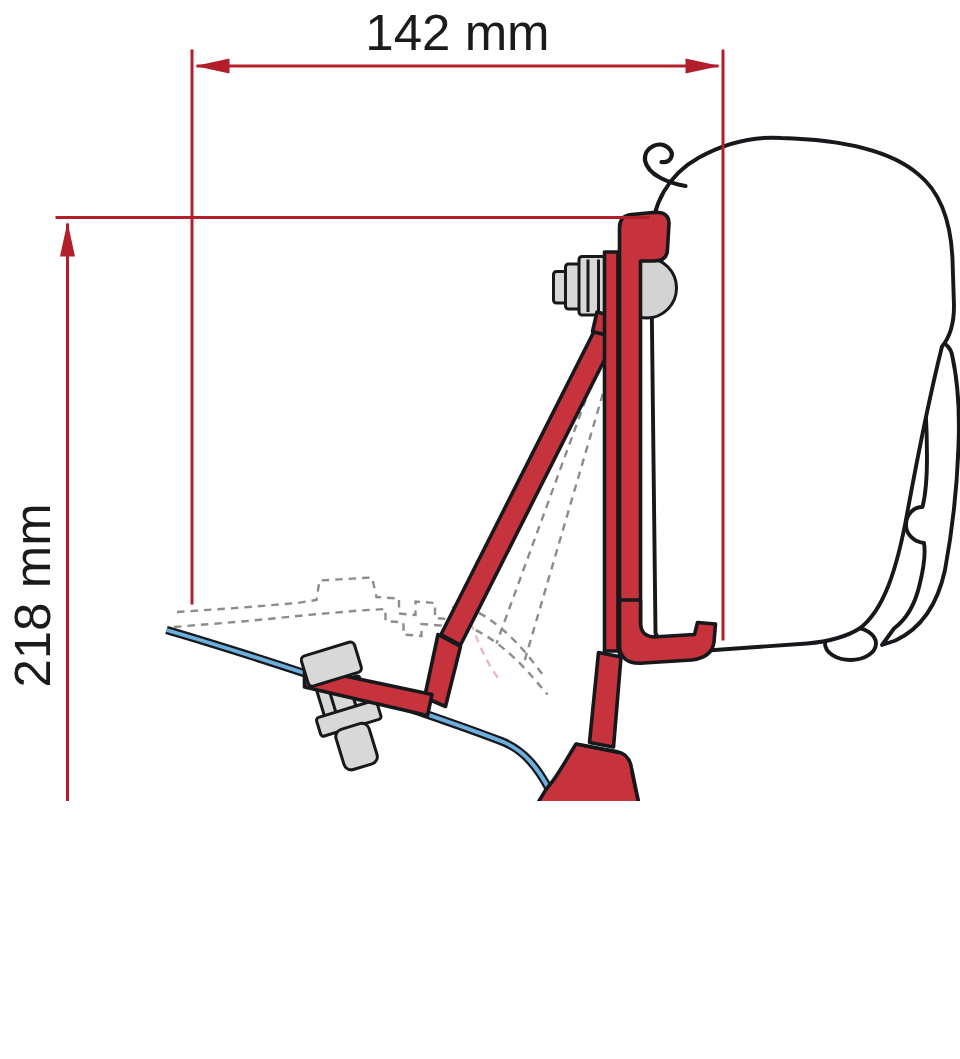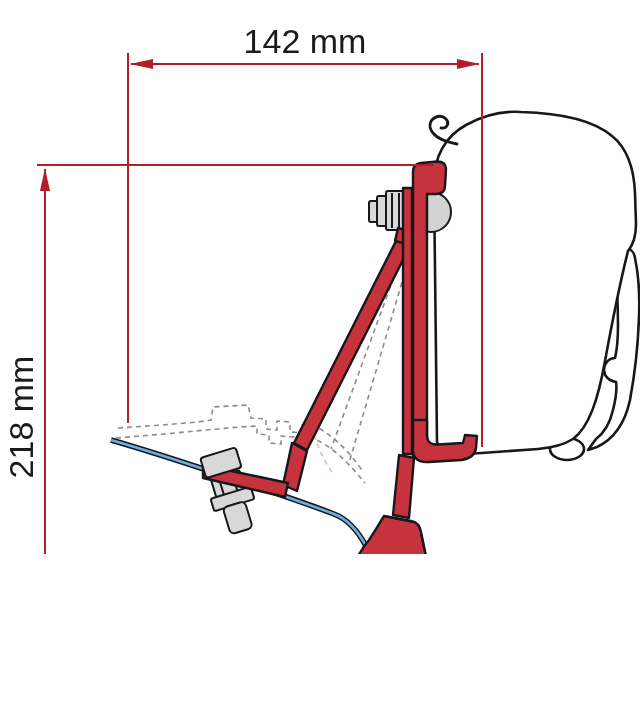--- a/index.html
+++ b/index.html
@@ -1,16 +1,16 @@
 <!DOCTYPE html>
 <html style="--background: #ffffff; --dimension_red: #b21f2a; --bracket_red: #c6333c; --outline_black: #17181c; --rail_blue: #6db0e0; --hardware_gray: #d8d8d8; --knuckle_gray: #d3d3d3; --dashed_gray: #8c8c8c; --dashed_pink: #eab8bc; --label_black: #1b1b1b;"><head>
 <meta charset="utf-8">
 <style>
   html,body{margin:0;padding:0;background:var(--background,#fff);}
-  .page{width:640px;height:534px;position:relative;background:var(--background,#fff);overflow:hidden;margin-top:20px;}
+  .page{width:640px;height:534px;position:relative;background:var(--background,#fff);overflow:hidden;}
   svg{display:block;}
   .case{fill:#ffffff;stroke:var(--outline_black,#17181c);stroke-width:2.6;stroke-linejoin:round;}
   .hookline{fill:none;stroke:var(--outline_black,#17181c);stroke-width:2.8;stroke-linecap:round;}
   .red-part{fill:var(--bracket_red,#c6333c);stroke:var(--outline_black,#17181c);stroke-width:2.4;stroke-linejoin:round;}
   .gray-part{fill:var(--hardware_gray,#d8d8d8);stroke:var(--outline_black,#17181c);stroke-width:2;stroke-linejoin:round;}
   .knuckle{fill:var(--knuckle_gray,#d3d3d3);stroke:var(--outline_black,#17181c);stroke-width:2;}
   .thinline{fill:none;stroke:var(--outline_black,#17181c);stroke-width:2;}
   .dash-gray{fill:none;stroke:var(--dashed_gray,#8c8c8c);stroke-width:1.6;stroke-dasharray:5 4;}
   .dash-pink{fill:none;stroke:var(--dashed_pink,#eab8bc);stroke-width:1.6;stroke-dasharray:5 4;}
   .rail-casing{fill:none;stroke:var(--outline_black,#17181c);stroke-width:5.6;}

